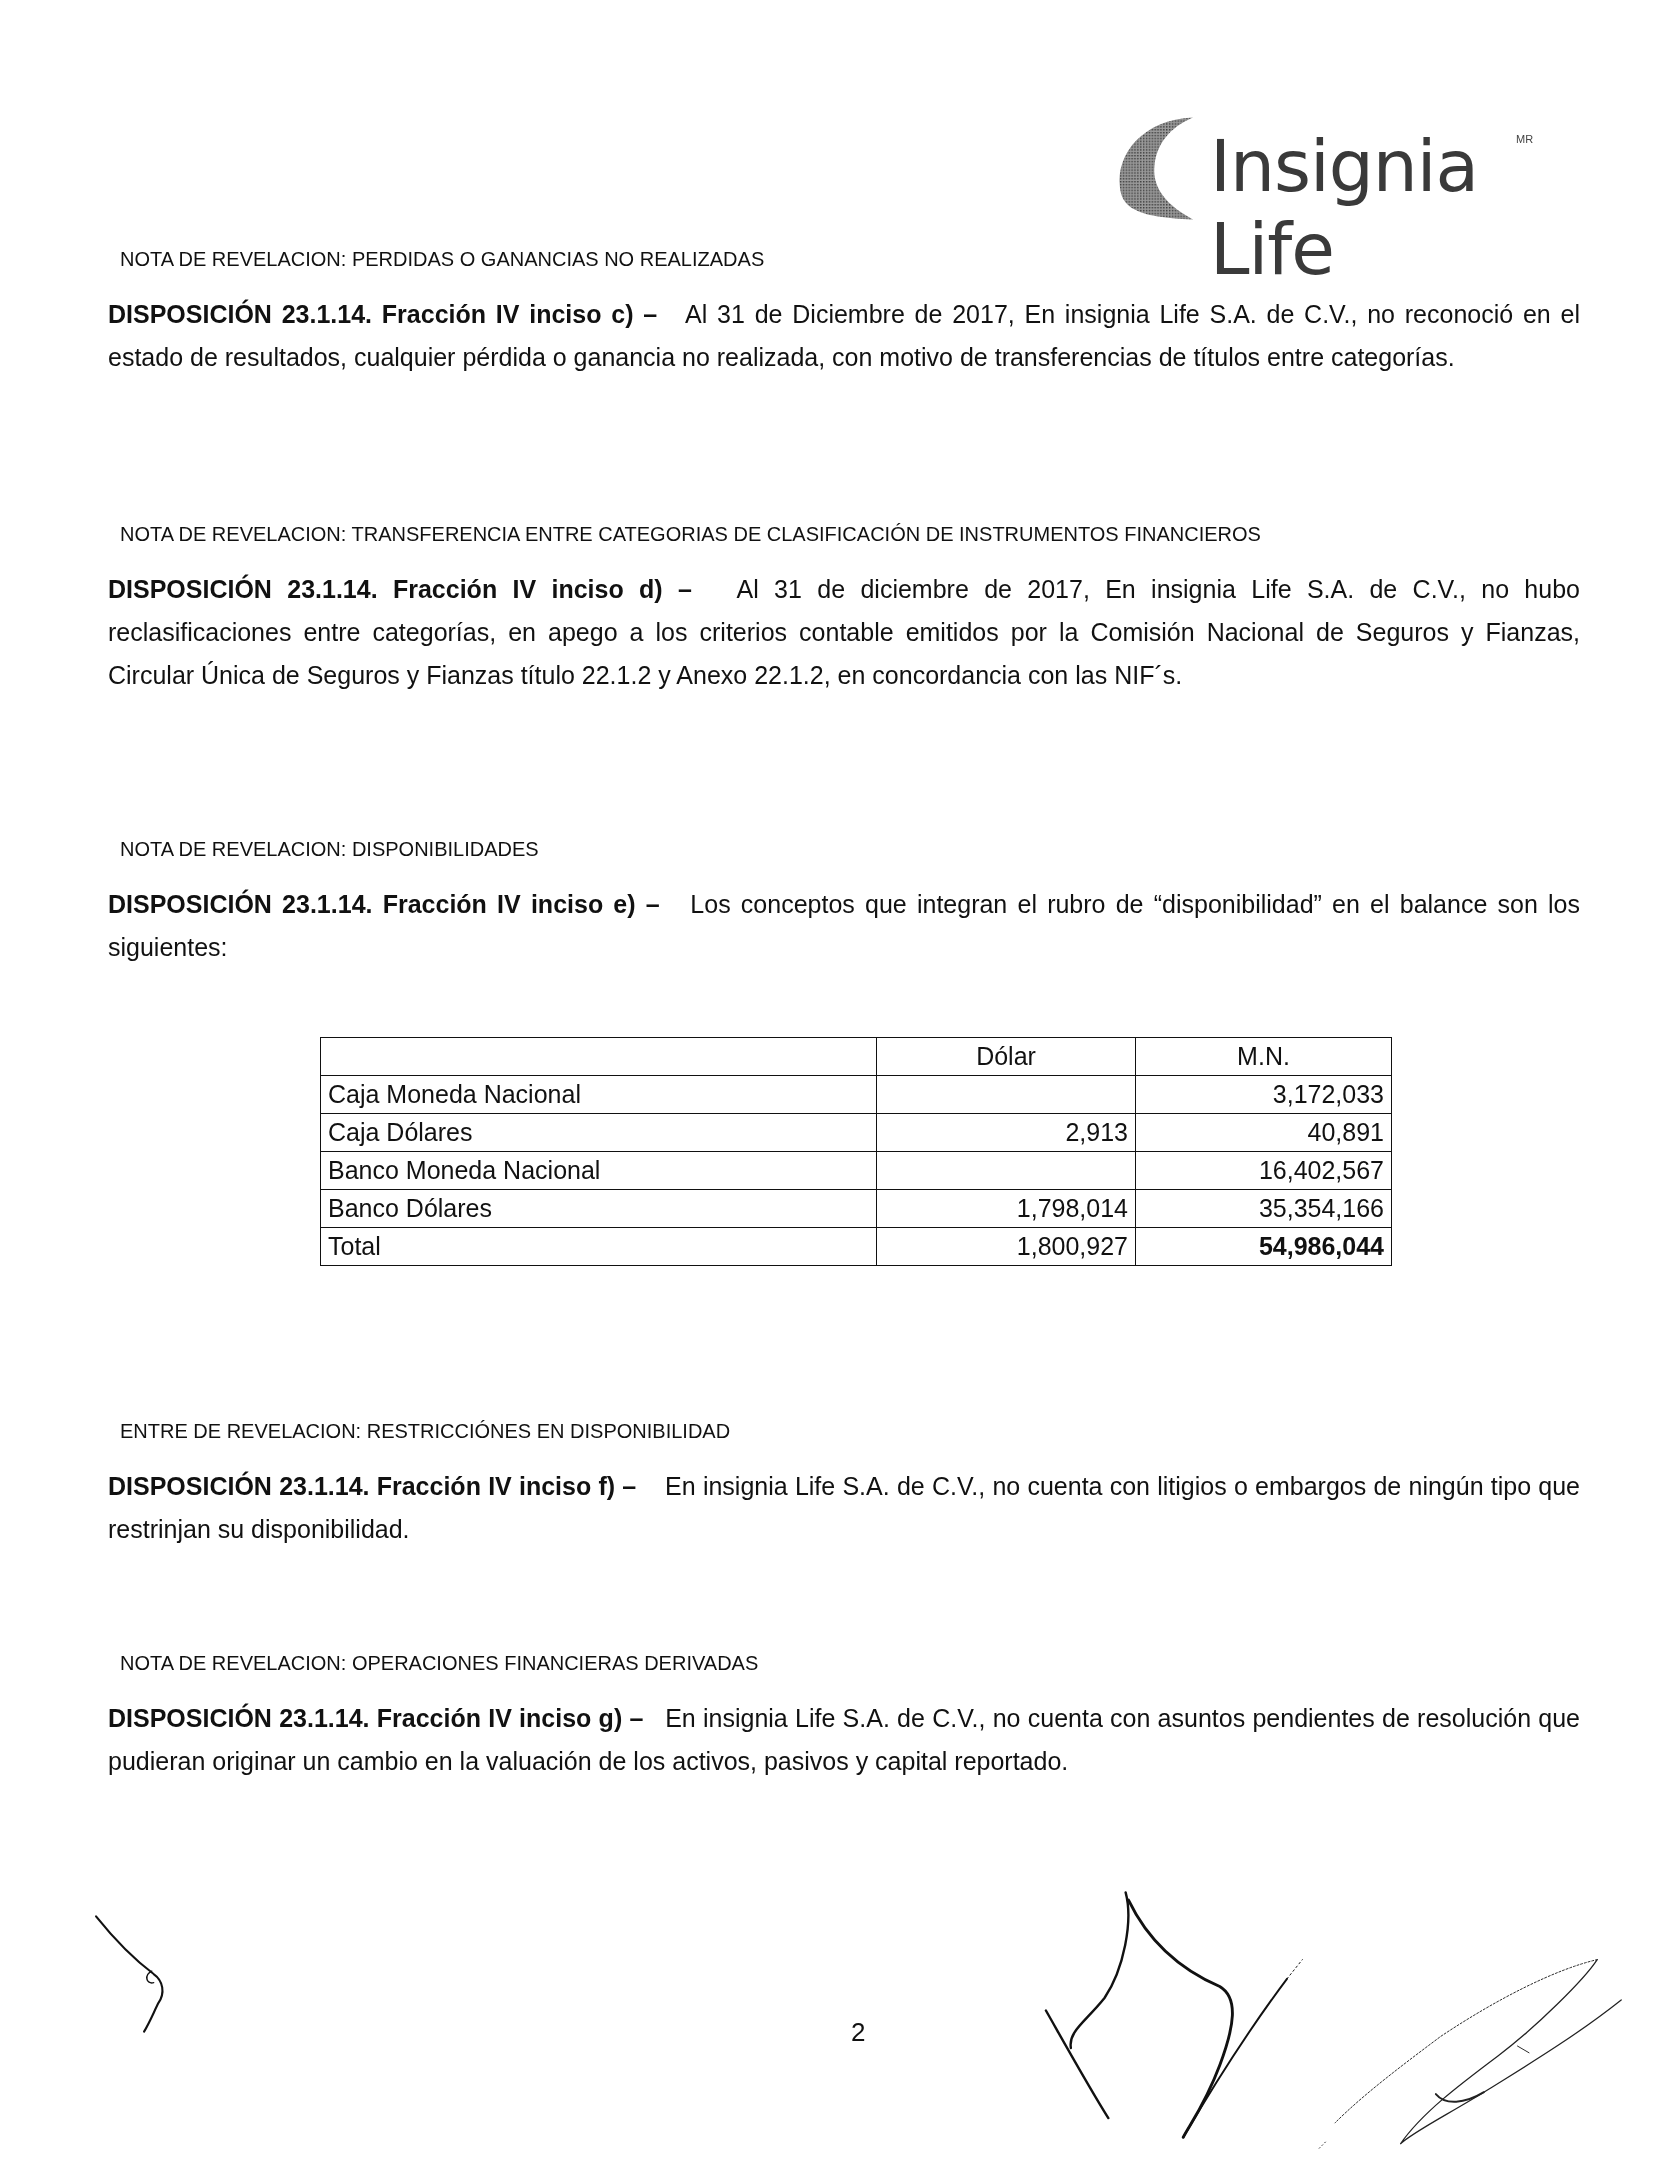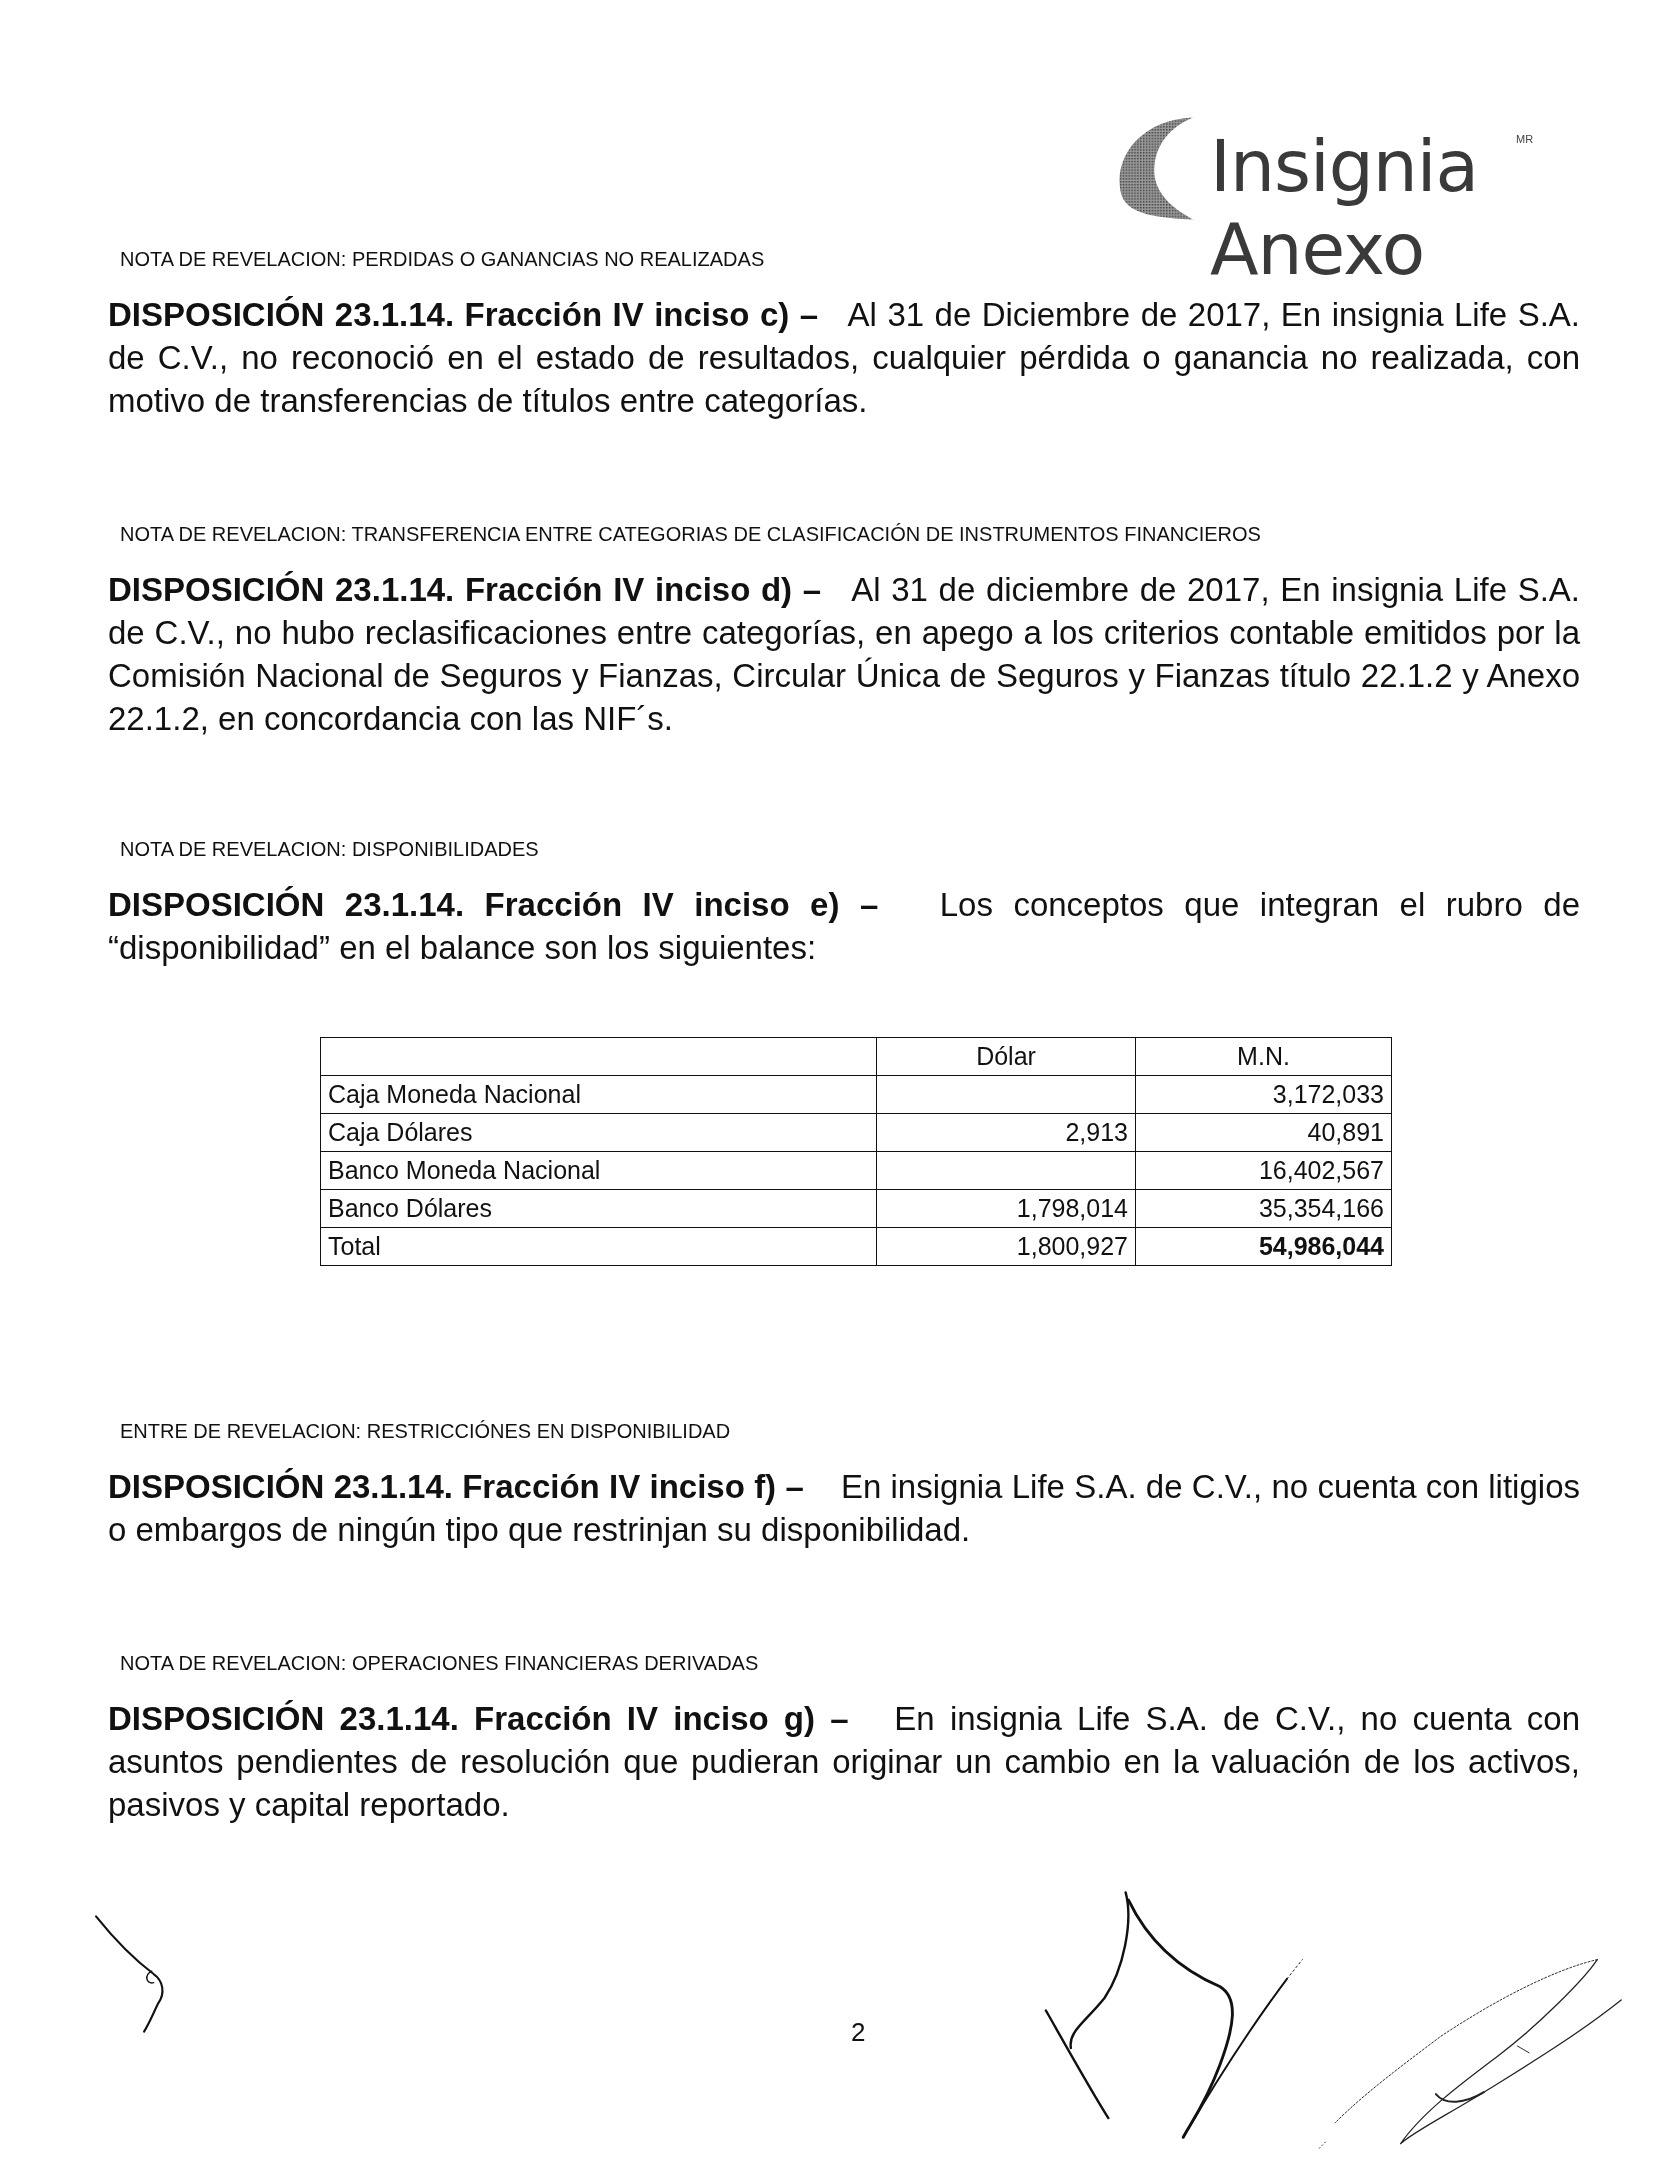--- a/index.html
+++ b/index.html
@@ -5,21 +5,21 @@
   html, body { margin:0; padding:0; background:#ffffff; }
   body { width:1675px; height:2177px; position:relative; overflow:hidden;
          font-family:"Liberation Sans", "DejaVu Sans", sans-serif; color:#111; }
   .logo { position:absolute; left:1114px; top:106px; width:442px; height:125px; }
   .logo svg { position:absolute; left:0; top:0; }
   .logo-text { position:absolute; left:96px; top:19px; font-size:71px; color:#3a3a3a;
                font-family:"DejaVu Sans", sans-serif; letter-spacing:-1px; }
   .logo-mr { position:absolute; left:402px; top:27px; font-size:11px; color:#444; }
   .section { position:absolute; left:108px; width:1472px; }
   .heading { font-weight:normal; font-size:20px; line-height:44px; margin:12px; letter-spacing:0px; }
-  .body { font-size:33px; line-height:43px; text-align:justify; margin:0; }
+  .body { font-size:25px; line-height:43px; text-align:justify; margin:0; }
   .disp { font-weight:bold; }
   .table-wrap { position:absolute; left:320px; top:1037px; }
   table { border-collapse:collapse; font-size:25px; }
   td, th { border:1.9px solid #111; height:37px; padding:0 7px; font-weight:normal; }
   th { text-align:center; }
   .c0 { width:541px; text-align:left; }
   .c1 { width:244px; text-align:right; }
   .c2 { width:241px; text-align:right; }
   .bold { font-weight:bold; }
   .page-num { position:absolute; left:851px; top:2017px; font-size:26px; }
@@ -31,21 +31,21 @@
 <div class="logo">
   <svg width="106" height="125" viewBox="0 0 110 130">
     <defs>
       <pattern id="dots" width="3" height="3" patternUnits="userSpaceOnUse">
         <rect width="3" height="3" fill="#9a9a9a"></rect>
         <rect width="1.5" height="1.5" fill="#3c3c3c"></rect>
       </pattern>
     </defs>
     <path d="M 82 12 C 30 14, 2 50, 6 84 C 8 104, 20 116, 82 118 C 48 100, 40 80, 42 62 C 44 40, 58 22, 82 12 Z" fill="url(#dots)"></path>
   </svg>
-  <span class="logo-text">Insignia Anexo</span>
+  <span class="logo-text">Insignia Life</span>
   <span class="logo-mr">MR</span>
 </div>
 
 <div class="section" style="top:225px;">
   <h2 class="heading">NOTA DE REVELACION: PERDIDAS O GANANCIAS NO REALIZADAS</h2>
   <p class="body" style="margin-top:5.8px;">
     <span class="disp">DISPOSICIÓN 23.1.14. Fracción IV inciso  c) –</span>&nbsp;&nbsp;
     <span>Al 31 de Diciembre de 2017, En insignia Life S.A. de C.V., no reconoció en el estado de resultados, cualquier pérdida o ganancia no realizada, con motivo de transferencias de títulos entre categorías.</span>
   </p>
 </div>

